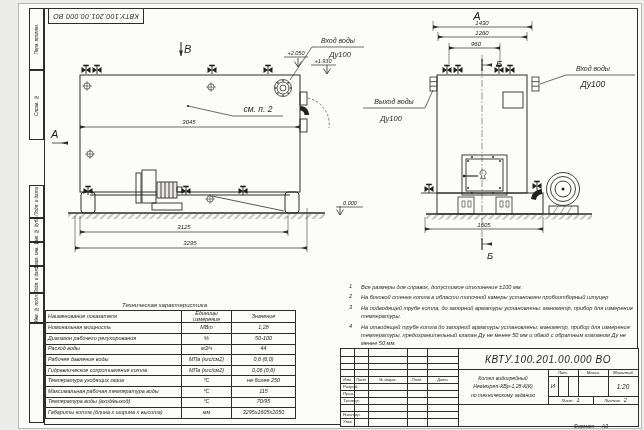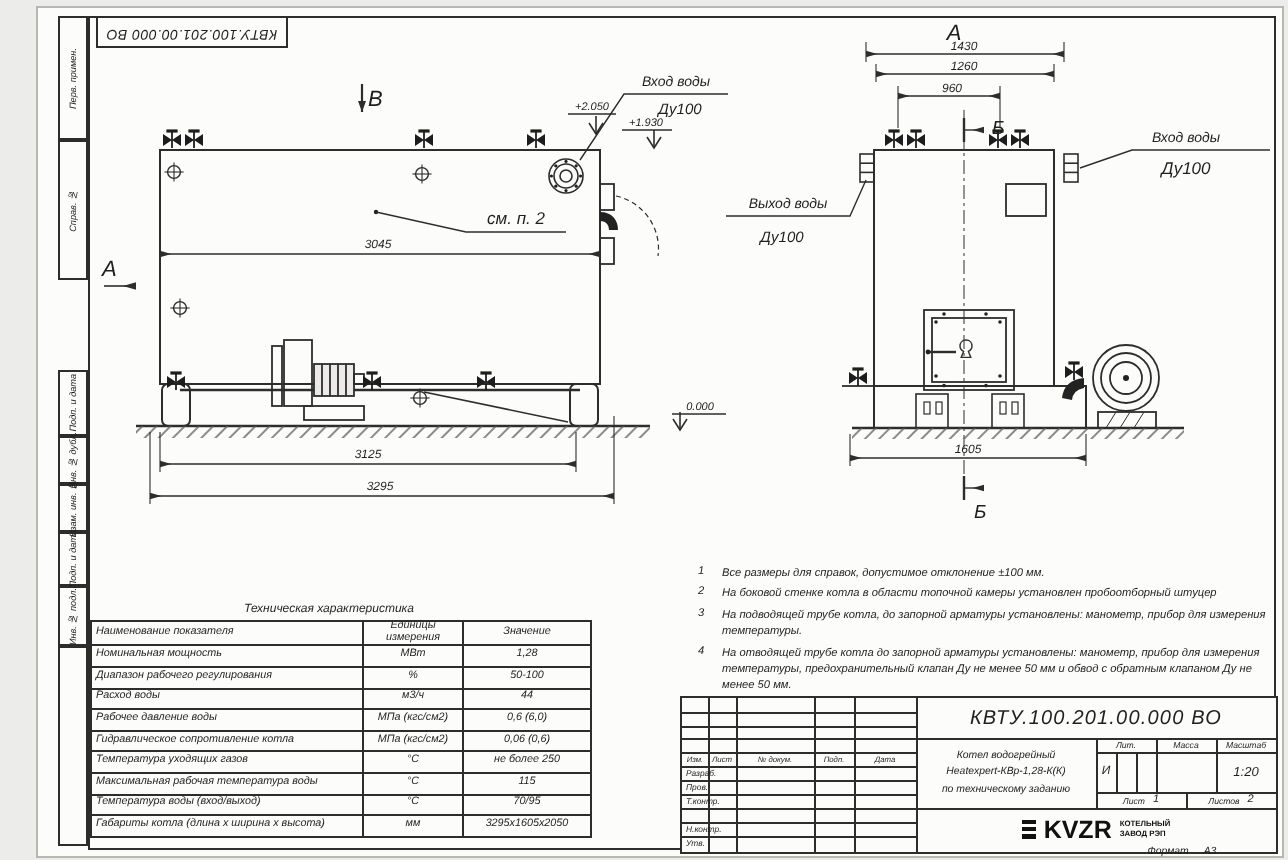--- a/index.html
+++ b/index.html
@@ -426,26 +426,18 @@
 
   <div class="c" style="left:207px;top:47px;width:45px;height:8px;gap:4px">
     <span style="font-size:4.3px">Лист</span>
     <span style="font-size:5.5px">1</span>
   </div>
   <div class="c" style="left:252px;top:47px;width:45px;height:8px;gap:4px">
     <span style="font-size:4.3px">Листов</span>
     <span style="font-size:5.5px">2</span>
   </div>
 
-  <div class="c" style="left:117px;top:55px;width:180px;height:22px;gap:4px">
-    <div class="bars"></div>
-    <div class="kvzr">KVZR</div>
-    <div class="org">
-      <div>КОТЕЛЬНЫЙ</div>
-      <div>ЗАВОД РЭП</div>
-    </div>
-  </div>
 </div>
 
 <div class="fmt">
   <span>Формат</span>
   <span>А3</span>
 </div>
 
 </body></html>

